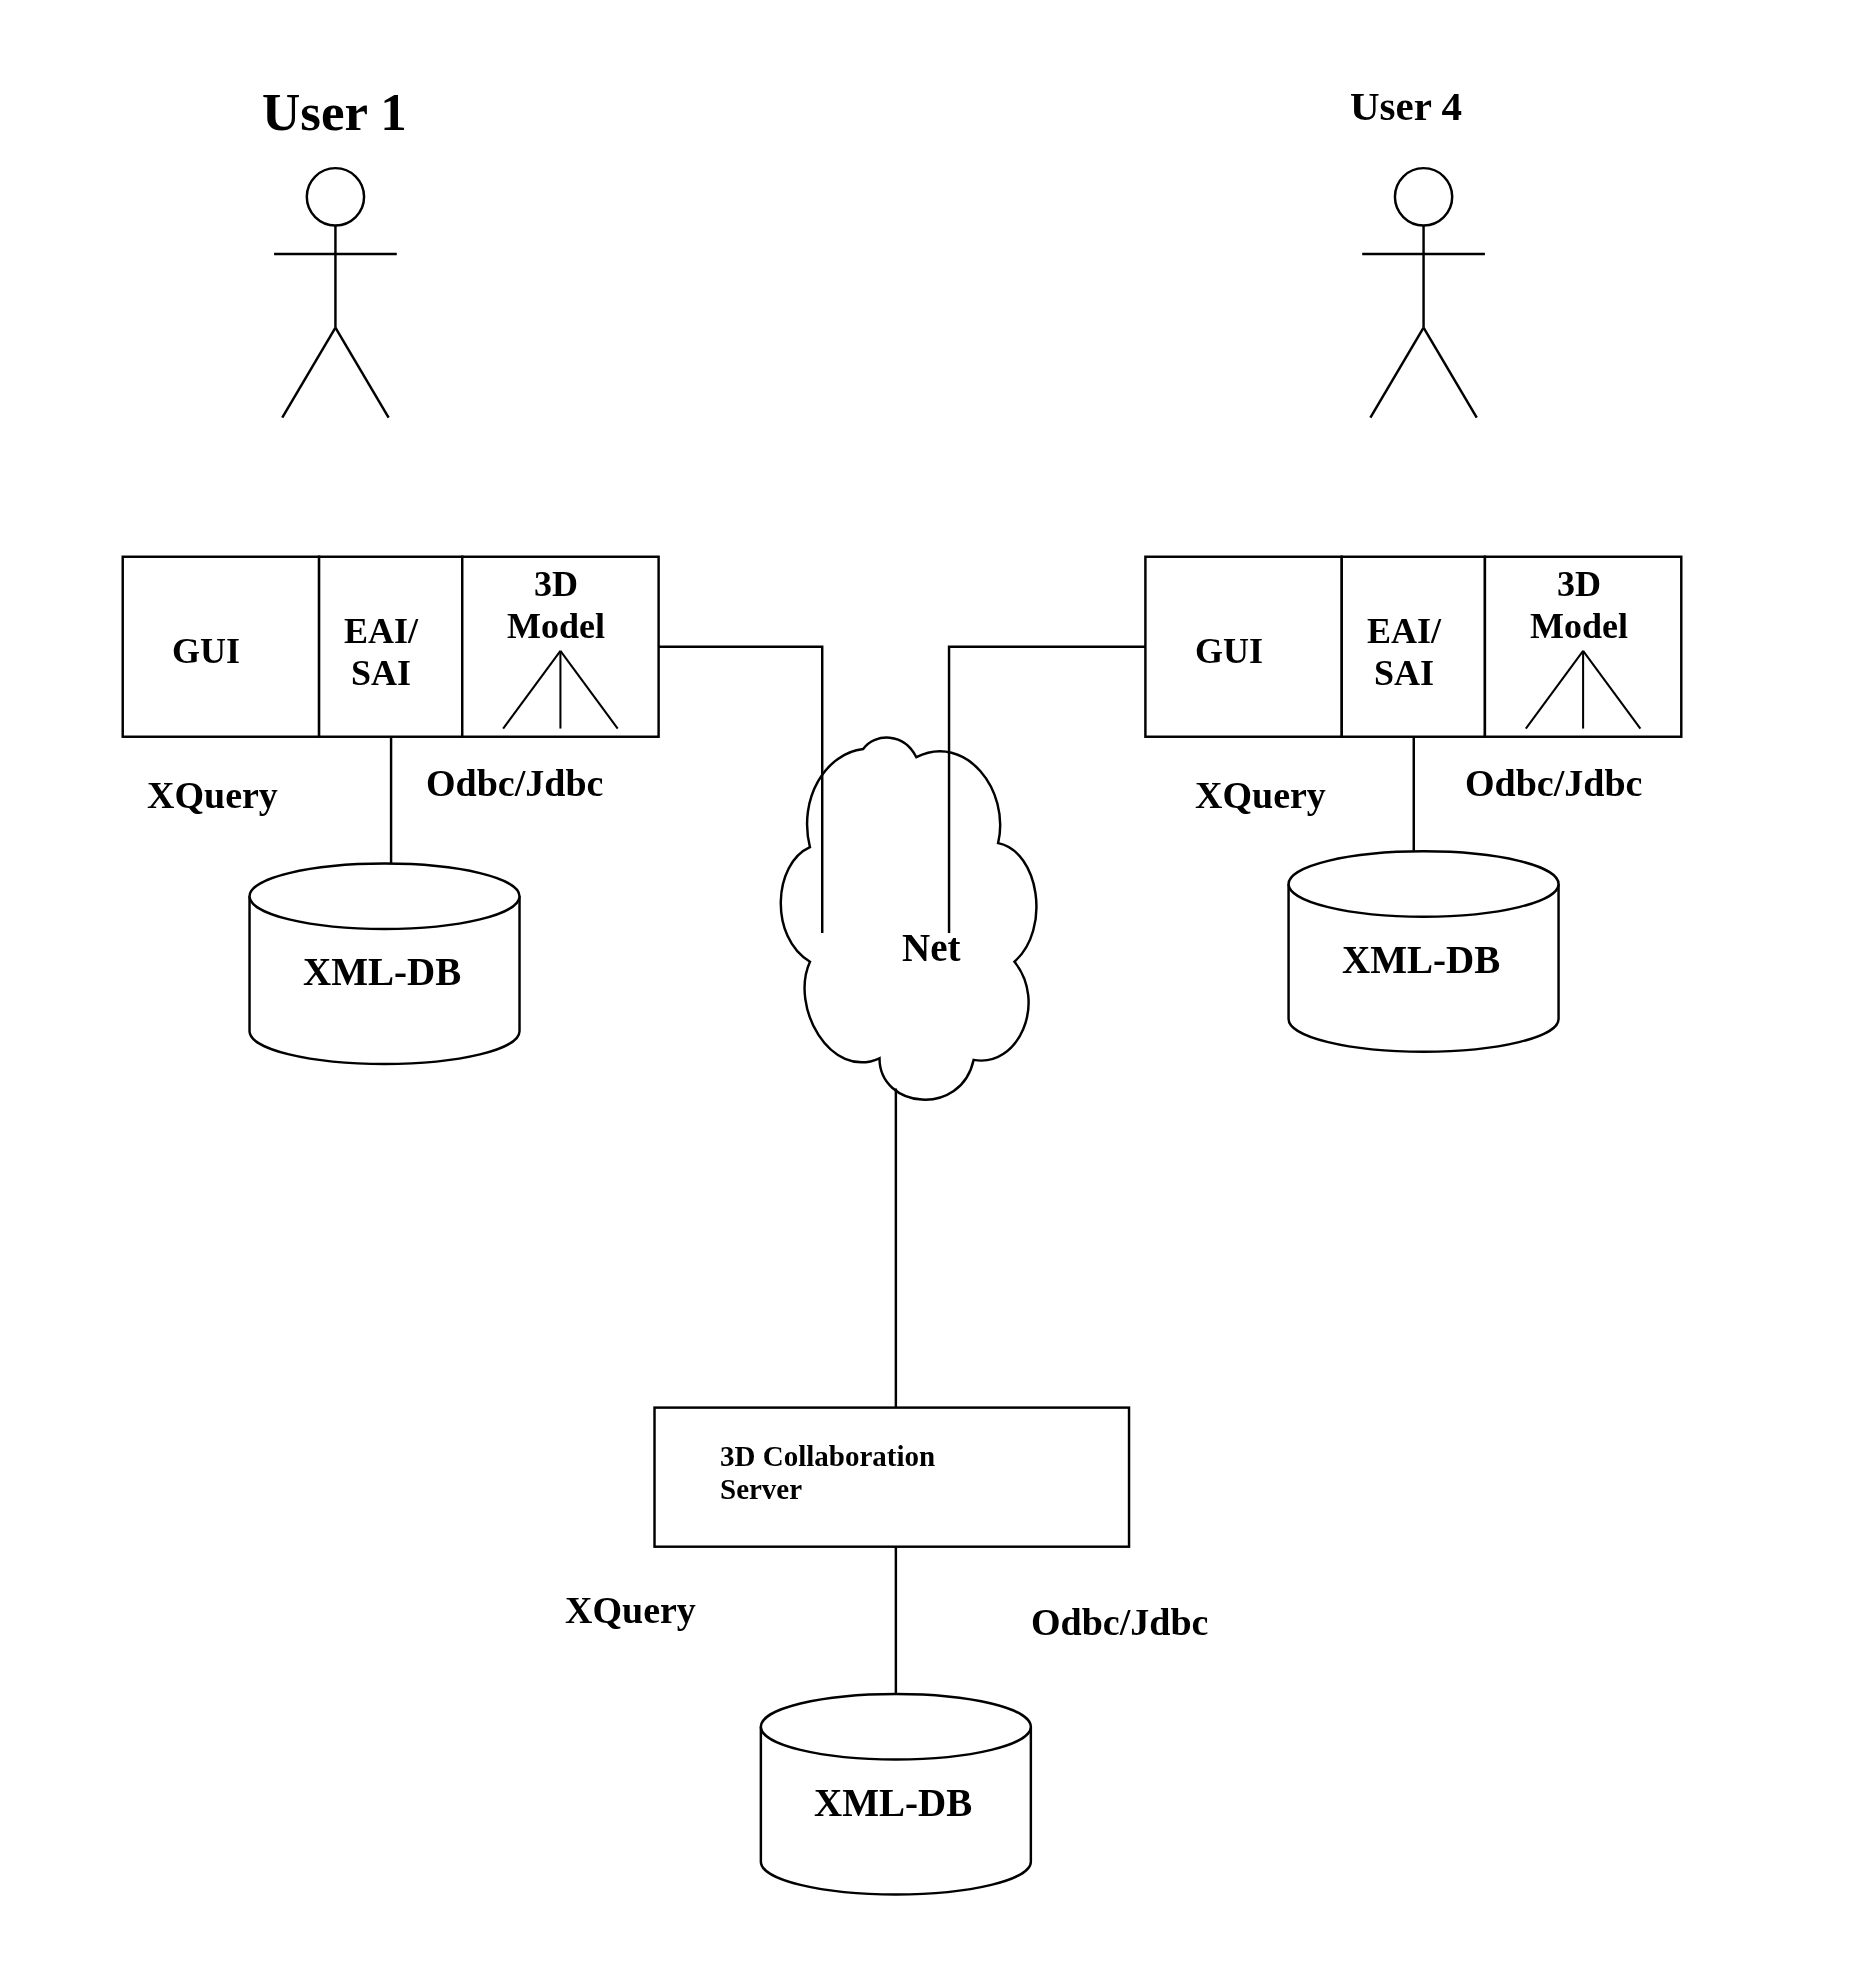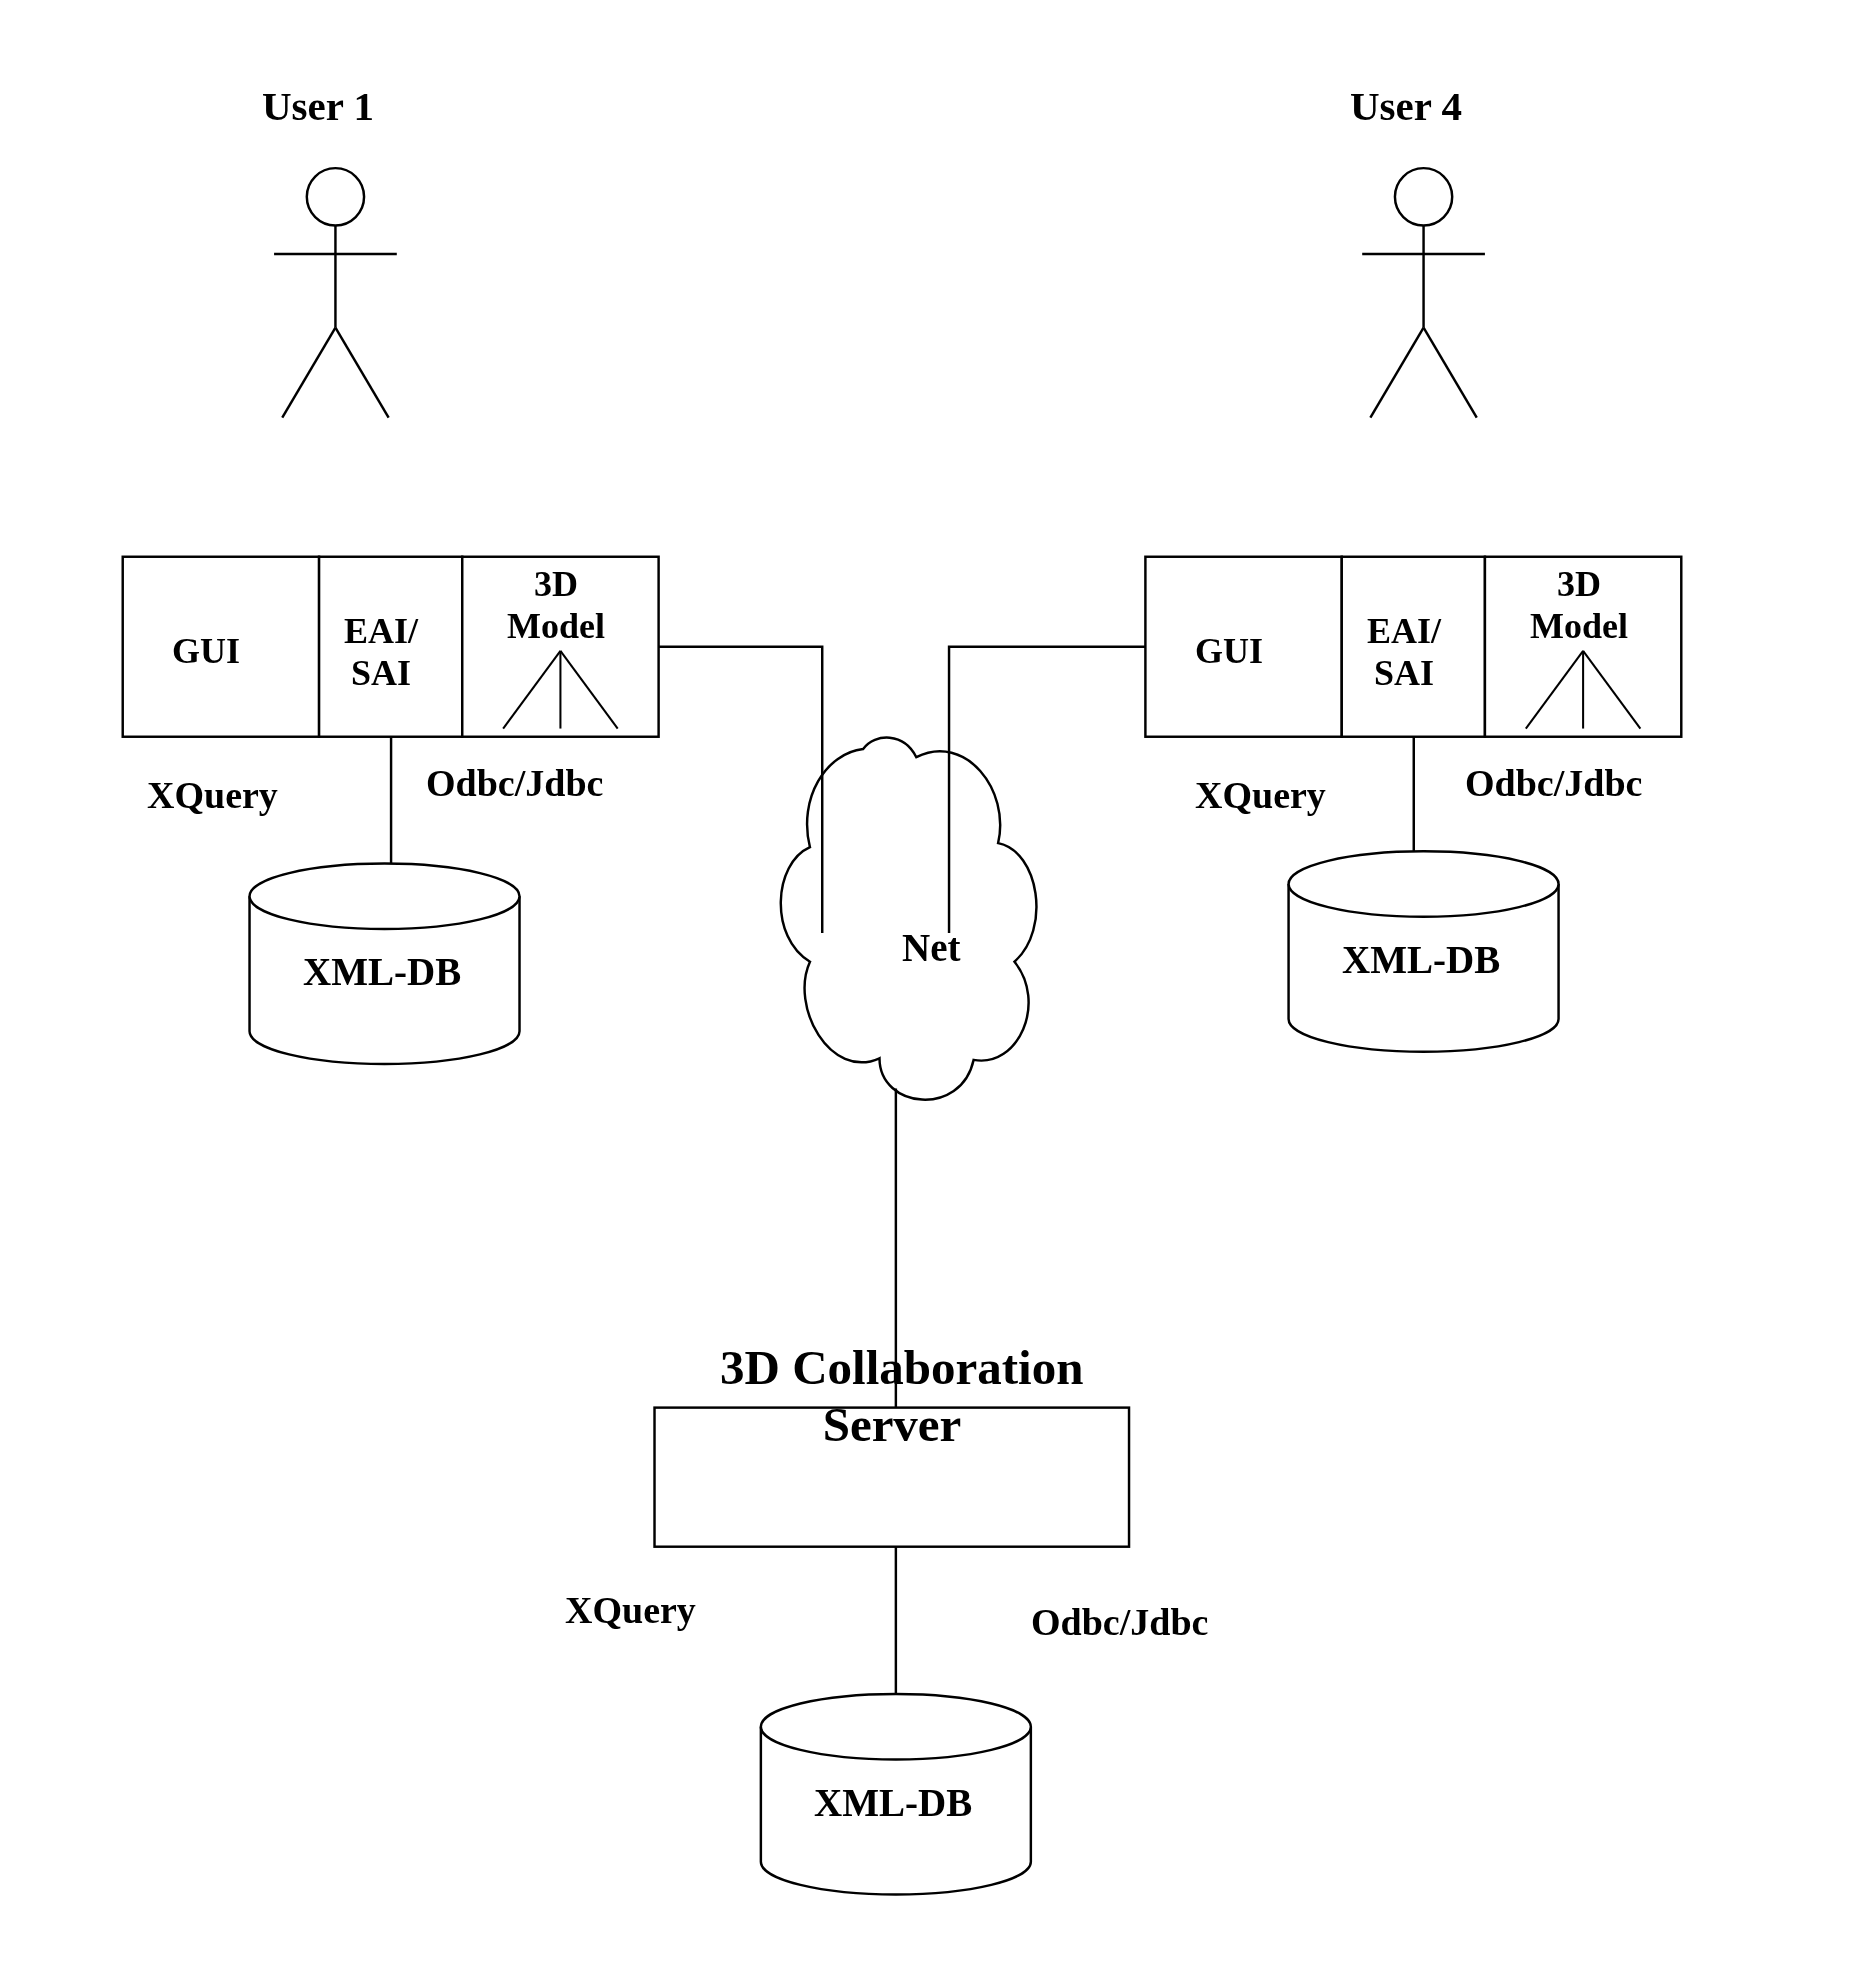--- a/index.html
+++ b/index.html
@@ -110,21 +110,21 @@
   <g stroke="#000" stroke-width="3" fill="none">
     <line x1="1095" y1="1890" x2="1095" y2="2070"></line>
   </g>
 
   <g stroke="#000" stroke-width="3" fill="#fff">
     <path d="M 930 2110 L 930 2275 A 165 40 0 0 0 1260 2275 L 1260 2110"></path>
     <ellipse cx="1095" cy="2110" rx="165" ry="40"></ellipse>
   </g>
 </svg>
 
-<div class="label" style="left:262px; top:82px; font-size:41px;">User 1</div>
+<div class="label" style="left:262px; top:82px; font-size:53px;">User 1</div>
 <div class="label" style="left:1350px; top:82px; font-size:41px;">User 4</div>
 
 <div class="label" style="left:172px; top:630px; font-size:36px;">GUI</div>
 <div class="label" style="left:344px; top:610px; font-size:36px; white-space:pre; text-align:center;">EAI/
 SAI</div>
 <div class="label" style="left:507px; top:563px; font-size:36px; white-space:pre; text-align:center;">3D
 Model</div>
 <div class="label" style="left:147px; top:773px; font-size:38px;">XQuery</div>
 <div class="label" style="left:426px; top:761px; font-size:38px;">Odbc/Jdbc</div>
 <div class="label" style="left:303px; top:949px; font-size:39px;">XML-DB</div>
@@ -133,18 +133,18 @@
 <div class="label" style="left:1367px; top:610px; font-size:36px; white-space:pre; text-align:center;">EAI/
 SAI</div>
 <div class="label" style="left:1530px; top:563px; font-size:36px; white-space:pre; text-align:center;">3D
 Model</div>
 <div class="label" style="left:1195px; top:773px; font-size:38px;">XQuery</div>
 <div class="label" style="left:1465px; top:761px; font-size:38px;">Odbc/Jdbc</div>
 <div class="label" style="left:1342px; top:937px; font-size:39px;">XML-DB</div>
 
 <div class="label" style="left:867px; top:925px; font-size:39px;margin-left:35px;">Net</div>
 
-<div class="label" style="left:720px; top:1339px; width:344px; text-align:center; font-size:49px; white-space:pre;">3D Collaboration
+<div class="label" style="left:720px; top:1440px; width:344px; font-size:29px; white-space:pre;">3D Collaboration
 Server</div>
 <div class="label" style="left:565px; top:1588px; font-size:38px;">XQuery</div>
 <div class="label" style="left:1031px; top:1600px; font-size:38px;">Odbc/Jdbc</div>
 <div class="label" style="left:814px; top:1780px; font-size:39px;">XML-DB</div>
 
 
 </body></html>

